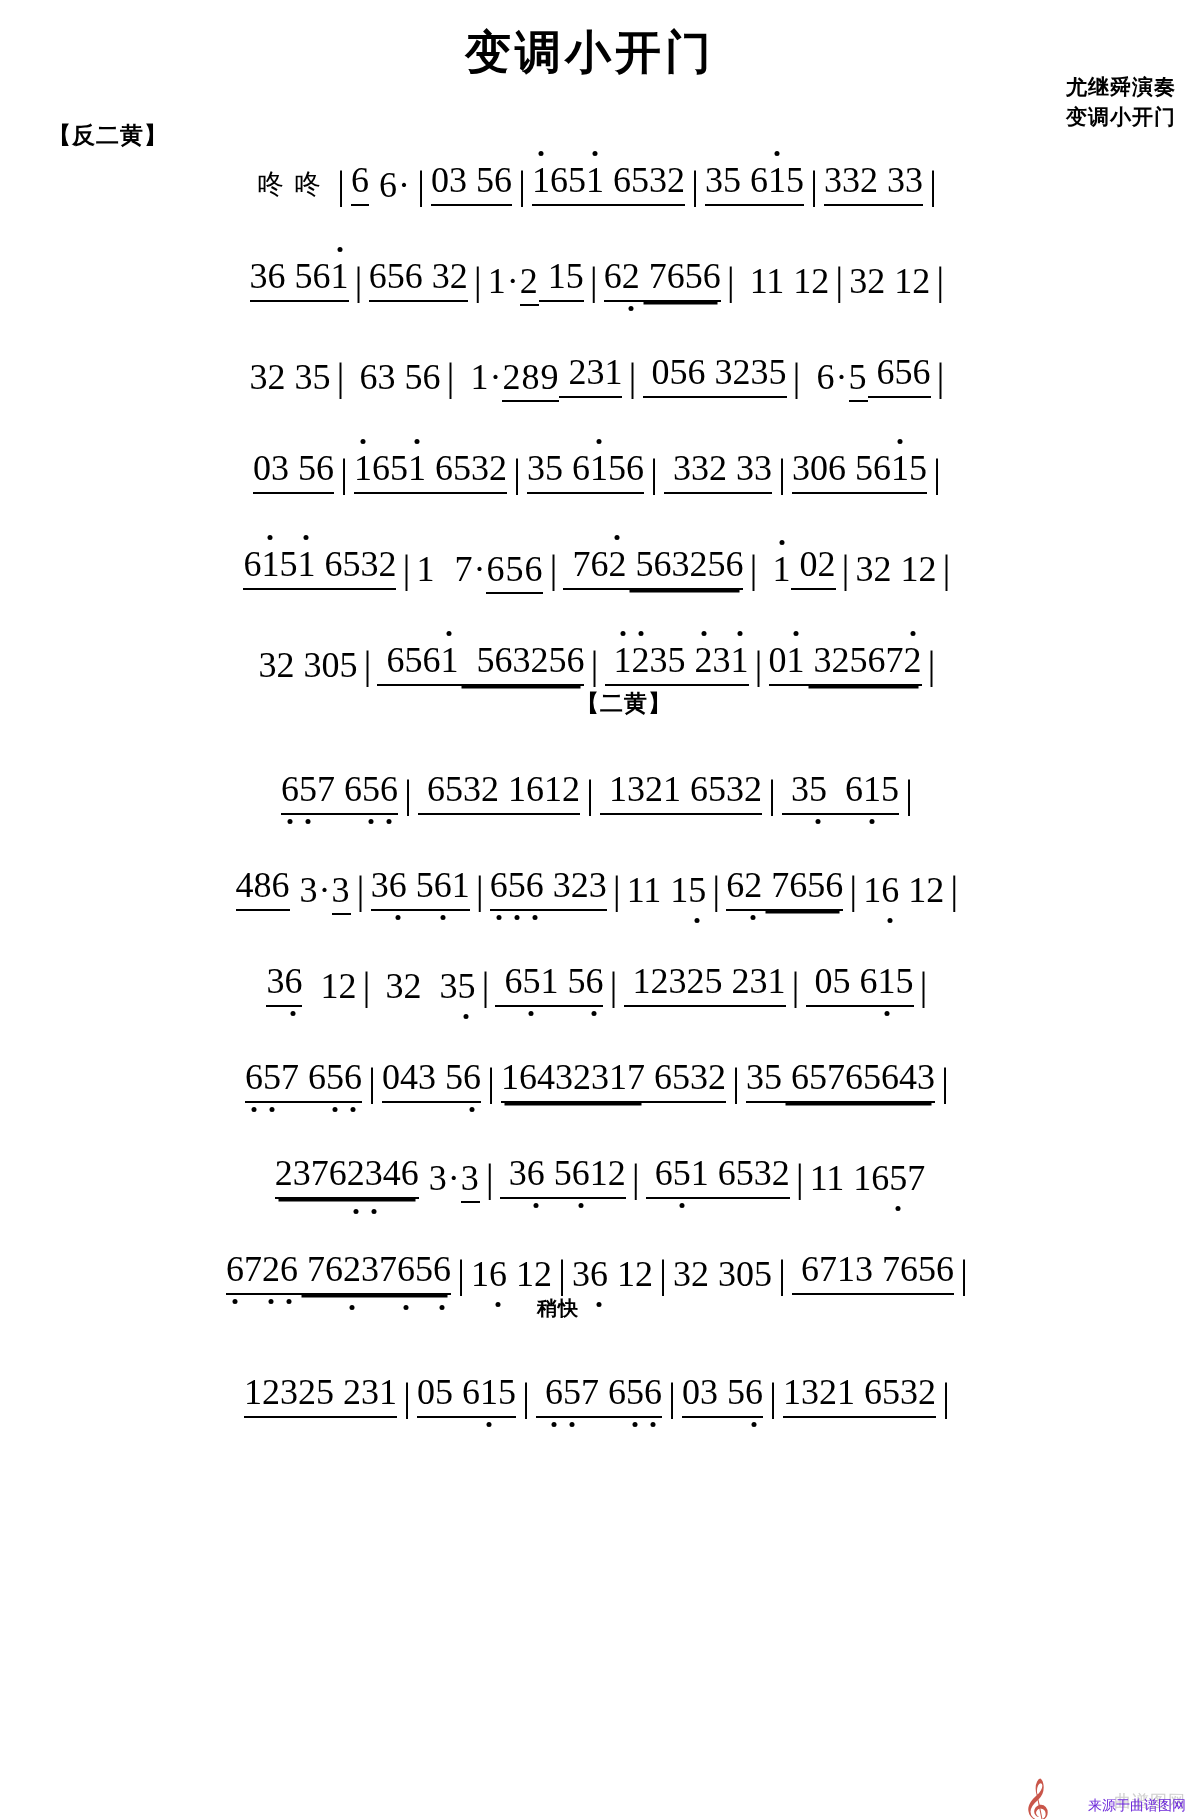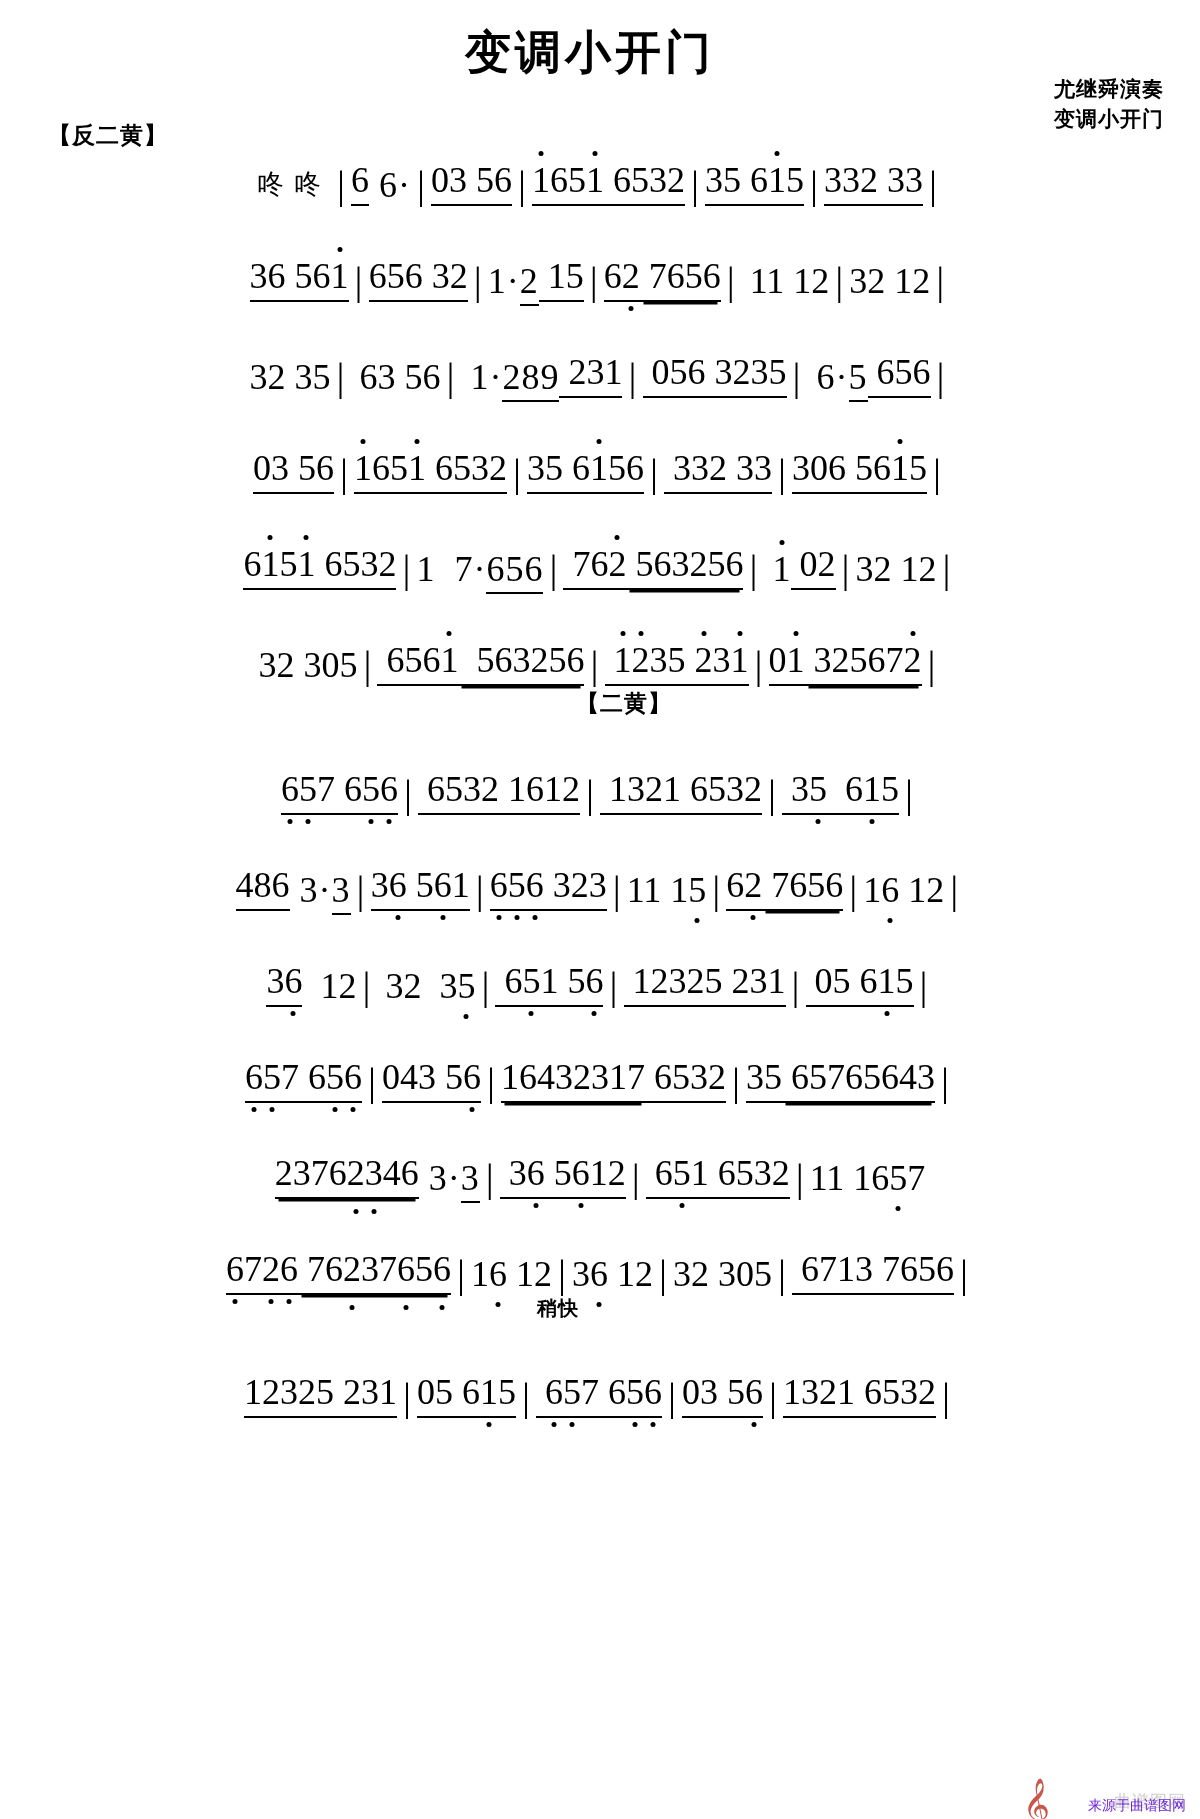--- a/index.html
+++ b/index.html
@@ -28,23 +28,23 @@
     font-family: "Liberation Serif", serif;
     font-weight: bold;
     font-size: 46px;
     letter-spacing: 4px;
     margin: 22px 0 0 0;
     padding-right: 20px;
   }
   .credits {
     position: absolute;
     top: 52px;
-    right: 36px;
+    right: 24px;
     text-align: left;
-    font-family: Liberation Serif, serif;
+    font-family: Liberation Mono, monospace;
     font-weight: bold;
     font-size: 21px;
     line-height: 1.45;
     letter-spacing: 1px;
   }
   .mode-tag {
     position: absolute;
     left: 48px;
     top: 98px;
     font-size: 23px;

